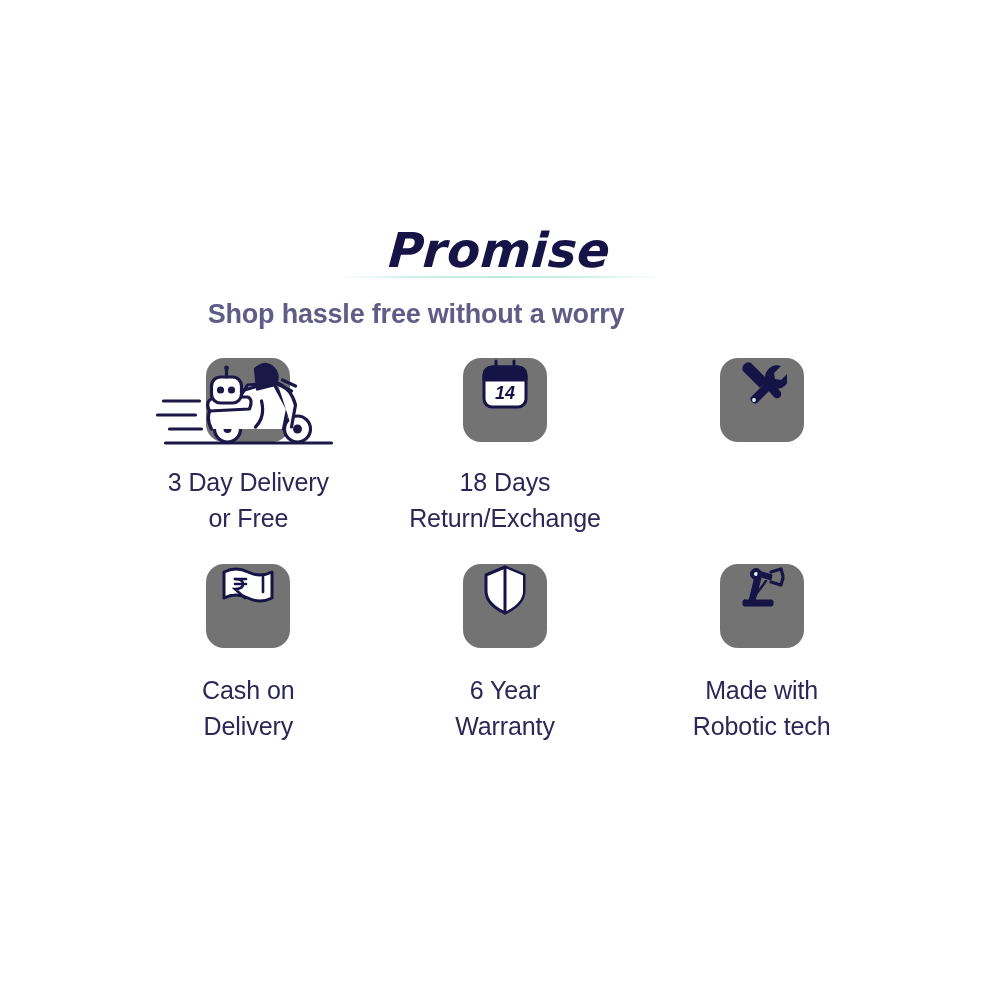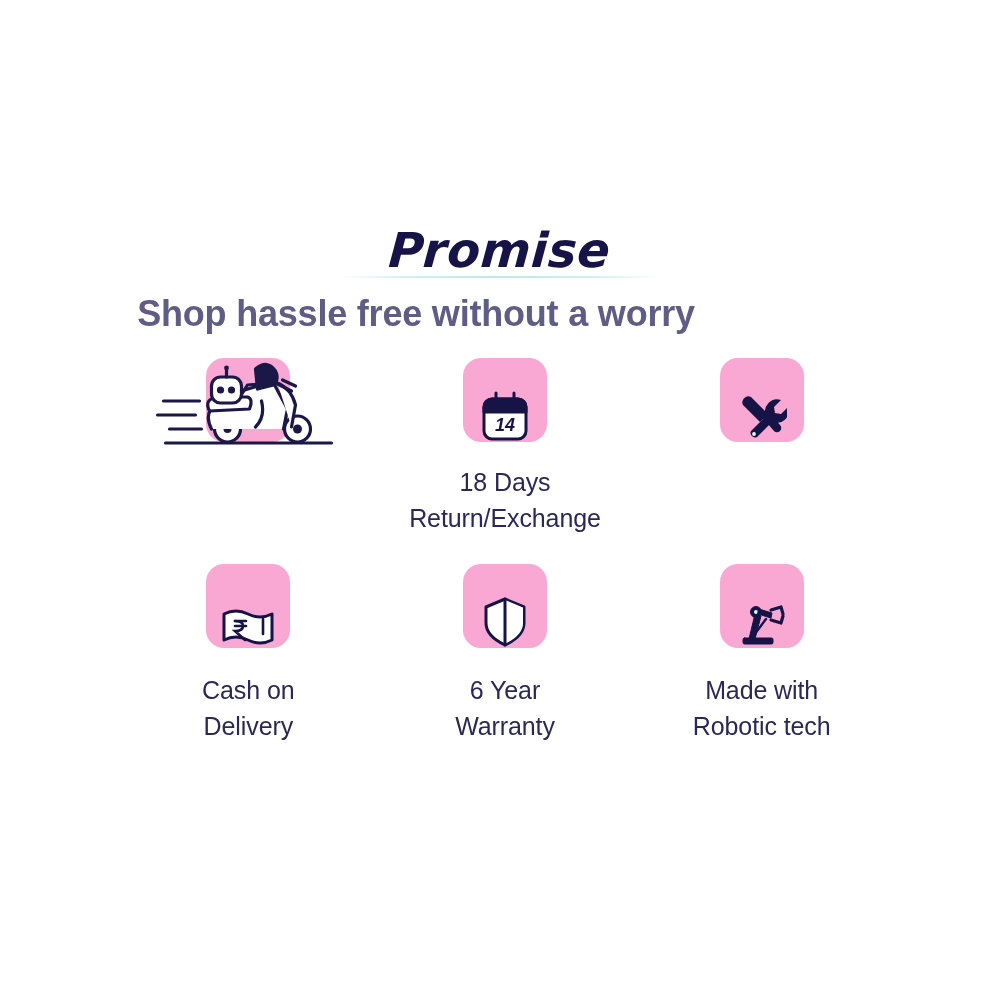--- a/index.html
+++ b/index.html
@@ -55,21 +55,21 @@
         rgba(186, 232, 226, 0.95) 50%,
         rgba(199, 238, 232, 0.85) 78%,
         rgba(214, 246, 240, 0) 100%);
   }
   .subtitle {
     position: absolute;
     left: 0;
     top: 72px;
     width: 832px;
     text-align: center;
-    font-size: 36px;
+    font-size: 27px;
     font-weight: 700;
     color: #5f5c85;
     letter-spacing: -0.2px;
     line-height: 40px;
   }
 
   
   .grid {
     position: absolute;
     left: 120px;
@@ -82,24 +82,24 @@
   }
   .grid-item {
     display: flex;
     flex-direction: column;
     align-items: center;
   }
   .tile {
     width: 84px;
     height: 84px;
     border-radius: 18px;
-    background: #f9a8d4;
+    background: #737373;
     position: relative;
     display: flex;
-    align-items: flex-end;
+    align-items: flex-start;
     justify-content: center;
   }
   .tile.wide-art {
     overflow: visible;
   }
   .tile .art-overflow {
     position: absolute;
     left: 50%;
     top: 50%;
     transform: translate(-50%, -50%);
@@ -168,20 +168,22 @@
             <circle cx="71" cy="23" r="2.4" fill="#1b1747" stroke="none"></circle>
 
             <path d="M86 46 q18 -6 32 -8"></path>
 
             <path d="M100 24 q12 -10 20 2 q4 8 -2 14 l-16 4 z" fill="#1b1747" stroke="#1b1747"></path>
 
             <path d="M106 56 q4 16 -6 26"></path>
           </g>
         </svg>
       </div>
+      <div class="item-label">3 Day Delivery
+or Free</div>
     </div>
 
     <div class="grid-item">
       <div class="tile">
         <svg width="52" height="52" viewBox="0 0 52 52">
           <g stroke="#161347" stroke-width="3" stroke-linecap="round" stroke-linejoin="round">
             <line x1="17" y1="3" x2="17" y2="11" fill="none"></line>
             <line x1="35" y1="3" x2="35" y2="11" fill="none"></line>
             <rect x="5" y="9" width="42" height="40" rx="8" fill="#ffffff"></rect>
             <path d="M5 22 L5 17 a8 8 0 0 1 8 -8 l26 0 a8 8 0 0 1 8 8 l0 5 z" fill="#161347"></path>

